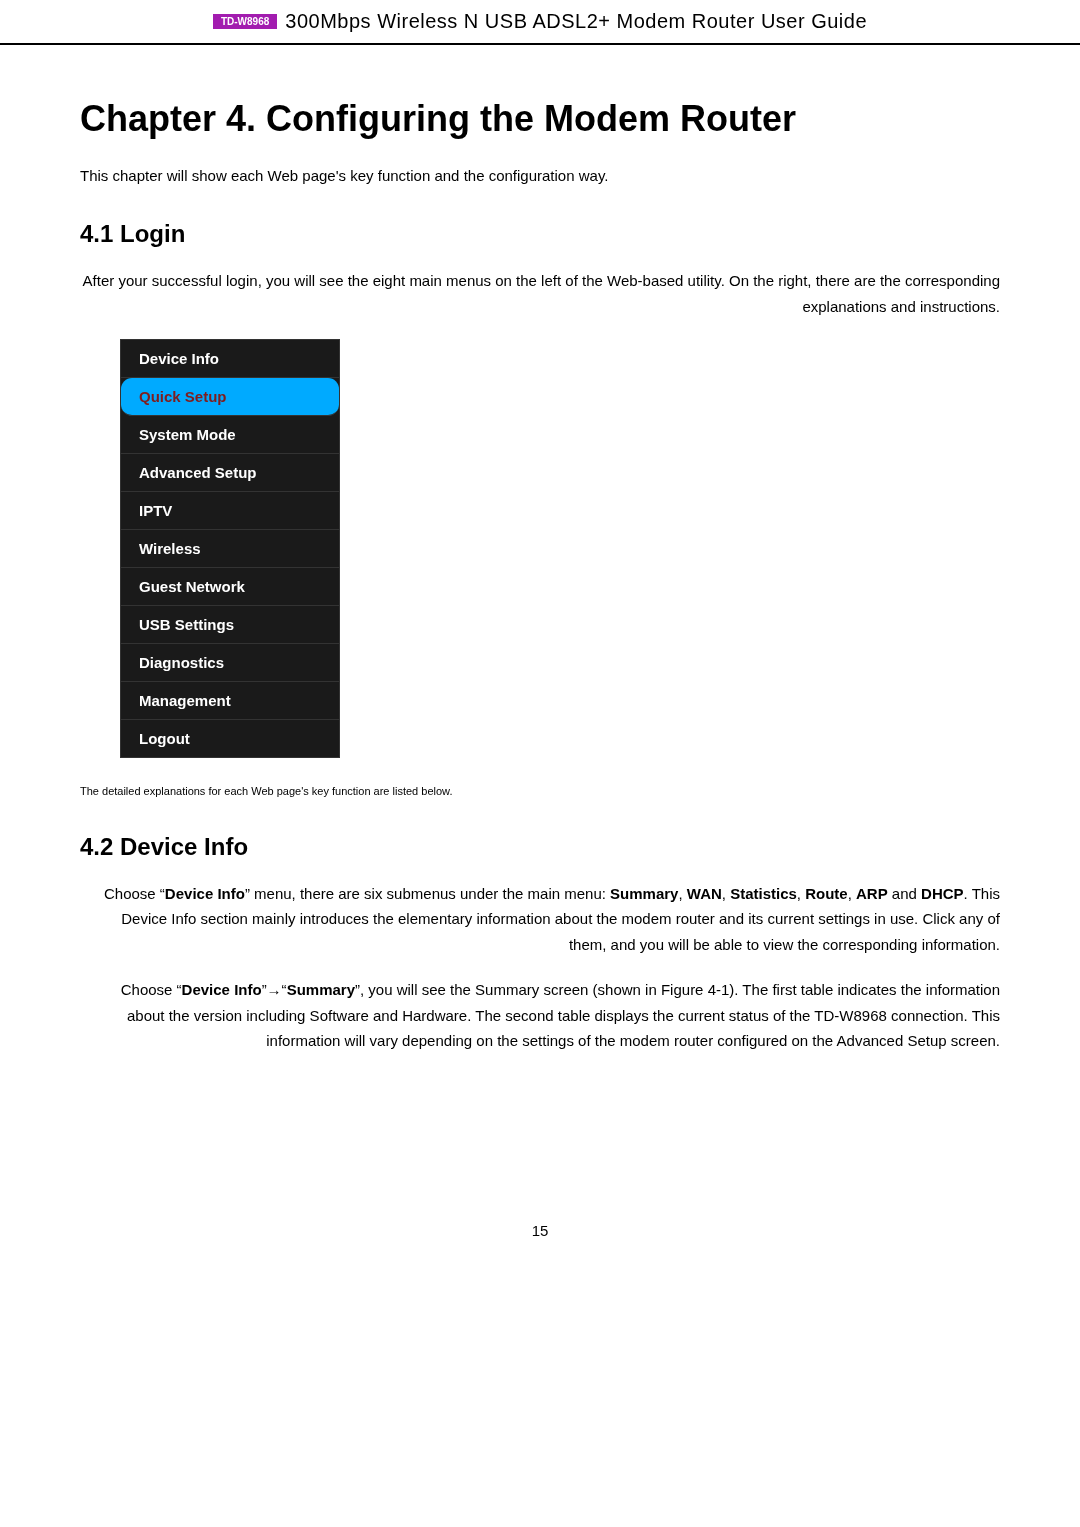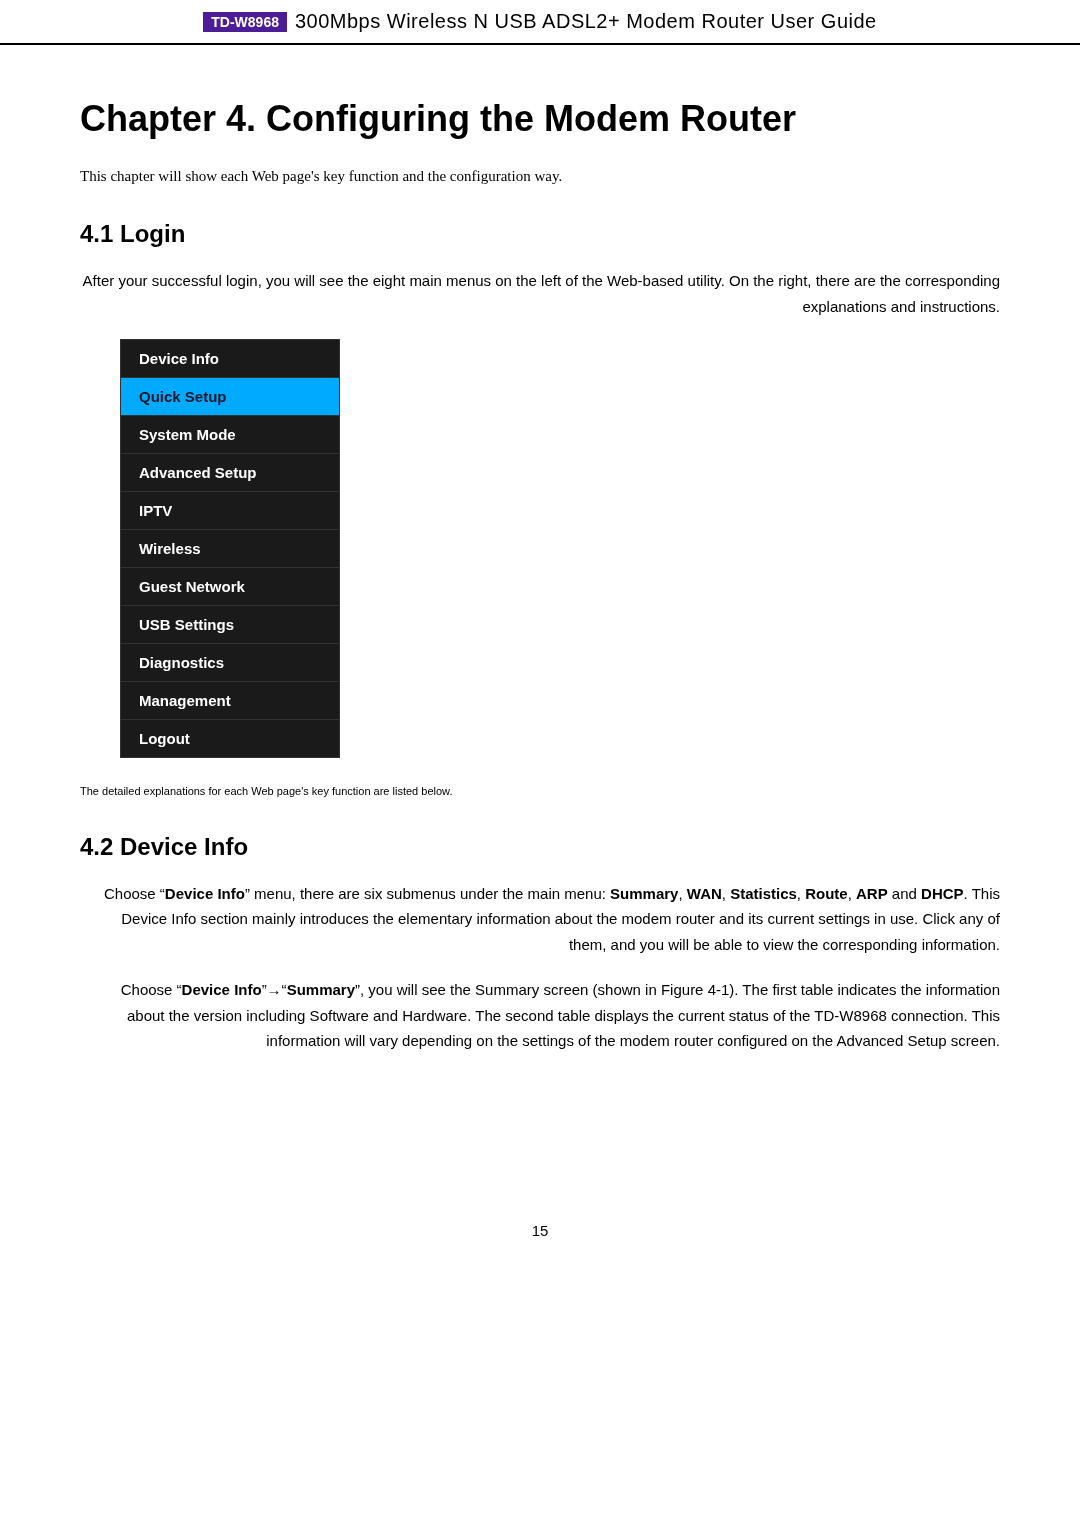--- a/index.html
+++ b/index.html
@@ -30,22 +30,22 @@
       padding: 10px 60px 10px 60px;
       display: flex;
       justify-content: center;
       align-items: center;
       gap: 8px;
       margin-bottom: 0;
     }
 
     .header-model {
       font-weight: bold;
-      font-size: 14px;
-      background: #4c1d95;
+      font-size: 10px;
+      background: #a21caf;
       color: #fff;
       padding: 2px 8px;
     }
 
     .header-title {
       font-weight: normal;
       font-size: 20px;
       letter-spacing: 0.5px;
     }
 
@@ -57,21 +57,20 @@
       font-size: 36px;
       font-weight: bold;
       margin-bottom: 24px;
       line-height: 1.2;
     }
 
     .intro-text {
       font-size: 15px;
       margin-bottom: 32px;
       line-height: 1.6;
-      font-family: Liberation Serif, serif;
     }
 
     .section-title {
       font-size: 24px;
       font-weight: bold;
       margin-bottom: 20px;
     }
 
     .section-body {
       font-size: 15px;
@@ -95,21 +94,22 @@
       cursor: pointer;
       border-bottom: 1px solid #333;
     }
 
     .menu-item:last-child {
       border-bottom: none;
     }
 
     .menu-item.active {
       background: #00aaff;
-      color: #0f172a;
+      color: #7f1d1d;
+      border-radius: 11px;
     }
 
     .menu-item.dark {
       background: #1a1a1a;
       color: #fff;
     }
 
     .between-text {
       font-size: 11px;
       line-height: 1.7;

